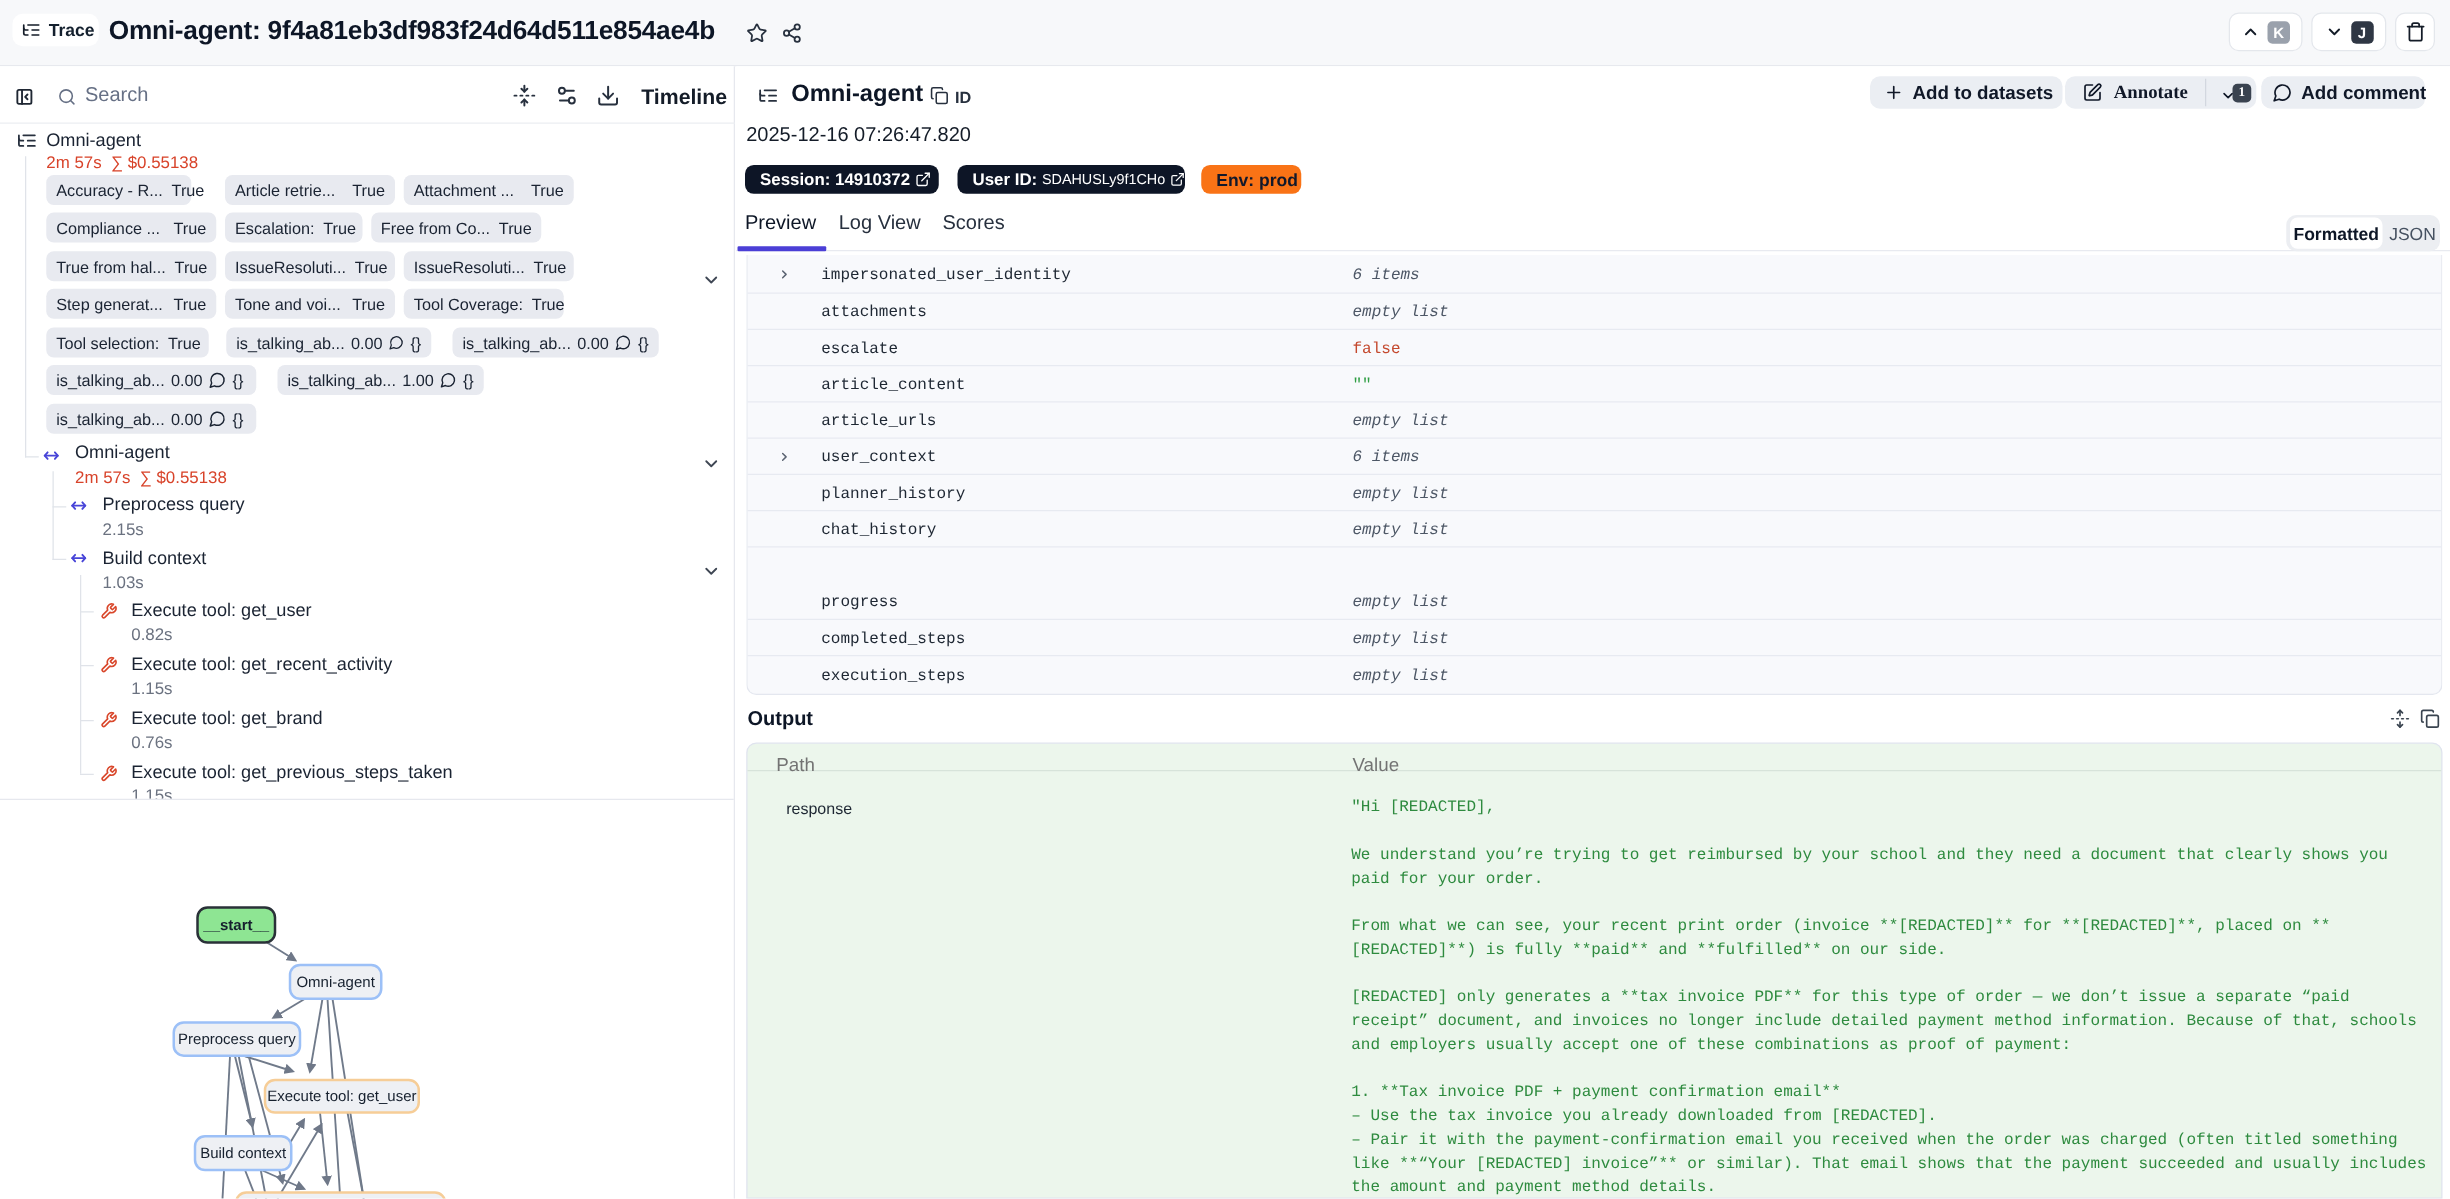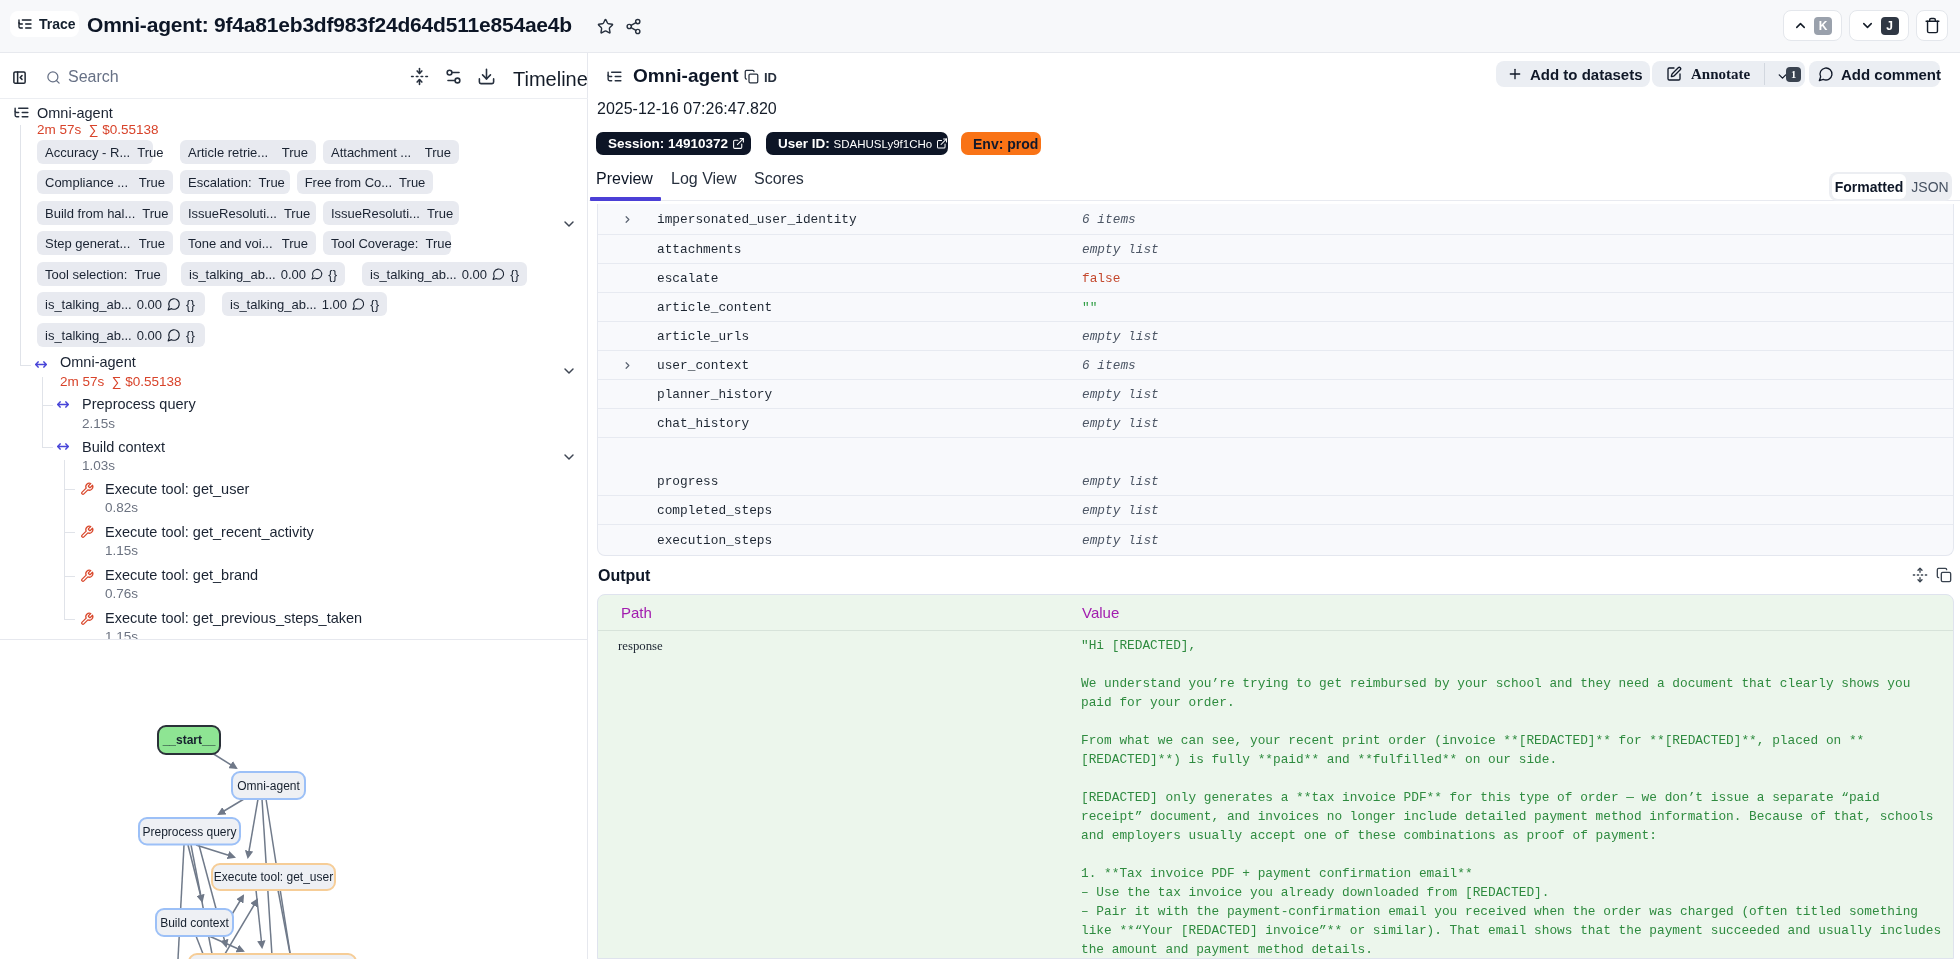--- a/index.html
+++ b/index.html
@@ -21,21 +21,21 @@
   justify-content:center; gap:6px; }
 .kbd { width:18px; height:18px; border-radius:4px; color:#fff; font-size:12px;
   font-weight:700; display:flex; align-items:center; justify-content:center; }
 
 
 #left { position:absolute; left:0; top:53px; width:588px; height:906px;
   background:#fff; border-right:1px solid #e6e8ee; }
 #ltoolbar { position:absolute; left:0; top:0; width:588px; height:46px;
   border-bottom:1px solid #eceef2; }
 .searchtxt { position:absolute; left:68px; top:15px; font-size:16px; color:#667085; }
-.timeline { position:absolute; left:513px; top:15px; font-size:20px; font-weight:400; color:#141c28; }
+.timeline { position:absolute; left:513px; top:15px; font-size:17px; font-weight:700; color:#141c28; }
 
 #tree { position:absolute; left:0; top:46px; width:587px; height:540px; overflow:hidden; }
 .node-label { position:absolute; font-size:14.5px; color:#1a2332; font-weight:500; }
 .dur { position:absolute; font-size:13.5px; color:#6b7280; }
 .redmeta { position:absolute; font-size:13.5px; color:#d8432a; }
 .pill { position:absolute; height:24px; background:#e8eaf0; border-radius:6px;
   display:flex; align-items:center; padding:0 8px; font-size:13px; color:#1a2332;
   white-space:nowrap; gap:7px; }
 .vline { position:absolute; width:1px; background:#e0e3e9; }
 .hline { position:absolute; height:1px; background:#e0e3e9; }
@@ -74,22 +74,22 @@
   font-size:12.8px; color:#1e2733; }
 .pval { position:absolute; left:484px; top:7px; font-family:"Liberation Mono",monospace;
   font-size:12.8px; }
 .ital { font-style:italic; color:#4d5766; }
 .chev-r { position:absolute; left:24px; top:9px; }
 
 
 #outlabel { position:absolute; left:9px; top:514px; font-size:16px; font-weight:700; color:#0d1626; }
 #gtable { position:absolute; left:8px; top:541px; width:1357px; height:365px;
   background:#ecf6ec; border:1px solid #dfe3ee; border-radius:8px 8px 0 0; }
-#ghead { position:absolute; left:0; top:0; width:1355px; height:36px;
-  border-bottom:1px solid #d7e3da; font-size:15px; color:#a21caf;text-decoration:underline; }
+#ghead { position:absolute; left:0; top:0; width:1355px; height:22px;
+  border-bottom:1px solid #d7e3da; font-size:15px; color:#737373;text-decoration:underline; }
 .gtxt { position:absolute; left:483px; top:41px; font-family:"Liberation Mono",monospace;
   font-size:12.8px; line-height:19px; color:#2e8b3f; white-space:pre; }
 </style>
 </head>
 <body>
 <div id="page">
 
 <div id="hdr">
   <div class="trace-pill"><svg width="16" height="16" viewBox="0 0 24 24" fill="none" stroke="#141c28" stroke-width="2" stroke-linecap="round" stroke-linejoin="round">
           <path d="M21 12h-8"></path>
@@ -197,21 +197,21 @@
     <div class="pill" style="left:180px;top:71px;width:110px;justify-content:space-between;">
           <span>Escalation:</span>
           <span>True</span>
         </div>
     <div class="pill" style="left:297px;top:71px;width:136px;justify-content:center;">
           <span>Free from Co...</span>
           <span>True</span>
         </div>
 
     <div class="pill" style="left:37px;top:102px;width:136px;justify-content:space-between;">
-          <span>Build from hal...</span>
+          <span>True from hal...</span>
           <span>True</span>
         </div>
     <div class="pill" style="left:180px;top:102px;width:136px;justify-content:space-between;">
           <span>IssueResoluti...</span>
           <span>True</span>
         </div>
     <div class="pill" style="left:323px;top:102px;width:136px;justify-content:space-between;">
           <span>IssueResoluti...</span>
           <span>True</span>
         </div>
@@ -524,21 +524,21 @@
   <svg class="abs" style="left:1347px;top:514px" width="16" height="16" viewBox="0 0 24 24" fill="none" stroke="#39434f" stroke-width="2" stroke-linecap="round" stroke-linejoin="round">
         <rect width="14" height="14" x="8" y="8" rx="2"></rect>
         <path d="M4 16c-1.1 0-2-.9-2-2V4c0-1.1.9-2 2-2h10c1.1 0 2 .9 2 2"></path>
       </svg>
 
   <div id="gtable">
     <div id="ghead">
       <span style="position:absolute;left:23px;top:9px;">Path</span>
       <span style="position:absolute;left:484px;top:9px;">Value</span>
     </div>
-    <span style="position:absolute;left:20px;top:44px;font-family:Liberation Serif, serif;font-size:12.8px;color:#1e2733;">response</span>
+    <span style="position:absolute;left:31px;top:44px;font-family:Liberation Sans, sans-serif;font-size:12.8px;color:#1e2733;">response</span>
     <div class="gtxt">"Hi [REDACTED],
 
 We understand you’re trying to get reimbursed by your school and they need a document that clearly shows you
 paid for your order.
 
 From what we can see, your recent print order (invoice **[REDACTED]** for **[REDACTED]**, placed on **
 [REDACTED]**) is fully **paid** and **fulfilled** on our side.
 
 [REDACTED] only generates a **tax invoice PDF** for this type of order — we don’t issue a separate “paid
 receipt” document, and invoices no longer include detailed payment method information. Because of that, schools

